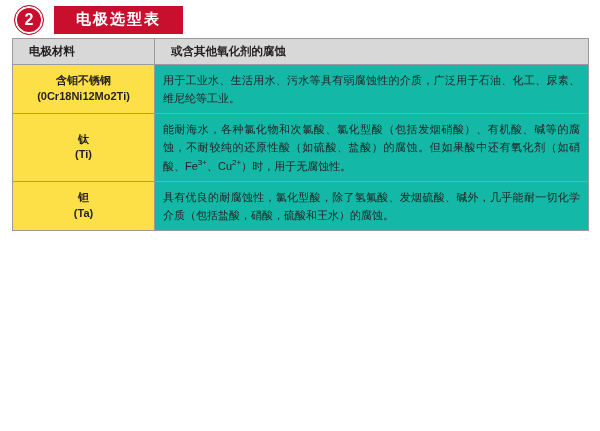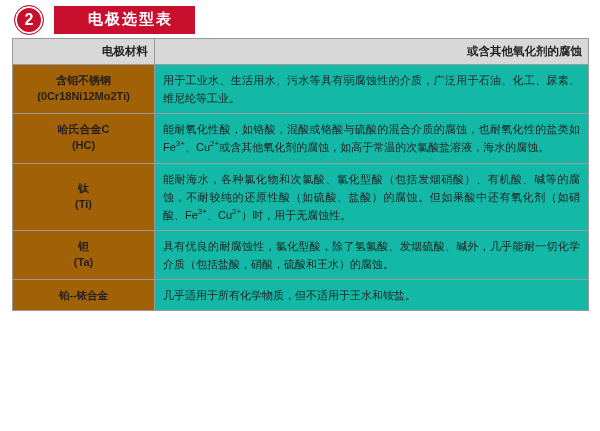--- a/index.html
+++ b/index.html
@@ -45,21 +45,21 @@
     border: 1px solid #c8102e;
     flex: 0 0 auto;
   }
   .title-bar {
     margin-left: 10px;
     background: #c8102e;
     color: #ffffff;
     font-size: 15px;
     font-weight: bold;
     letter-spacing: 2px;
-    padding: 5px 22px 6px 34px;
+    padding: 5px 22px 6px 22px;
     line-height: 1.1;
     display: inline-block;
   }
 
   
   .table-wrap {
     padding: 0 12px;
     box-sizing: border-box;
   }
   table.spec {
@@ -71,29 +71,29 @@
   table.spec th, table.spec td {
     border: 1px solid #9a9a9a;
     vertical-align: middle;
     padding: 6px 8px;
     box-sizing: border-box;
   }
   table.spec thead th {
     background: #d8d8d8;
     font-size: 11.5px;
     font-weight: bold;
-    text-align: right;
+    text-align: left;
     height: 26px;
-    padding: 4px 6px;
+    padding: 4px 16px;
   }
   col.c1 { width: 142px; }
   col.c2 { width: 434px; }
 
   td.mat {
-    background: #a16207;
+    background: #fde047;
     text-align: center;
     font-size: 11px;
     font-weight: bold;
     line-height: 1.45;
   }
   td.mat.plain {
     font-size: 10.5px;
   }
   td.desc {
     background: #14b8a6;
@@ -137,47 +137,36 @@
 
         <tr>
           <td class="mat">
             <span class="sub-line">含钼不锈钢</span>
             <span class="sub-line">(0Cr18Ni12Mo2Ti)</span>
           </td>
           <td class="desc">用于工业水、生活用水、污水等具有弱腐蚀性的介质，广泛用于石油、化工、尿素、维尼纶等工业。</td>
         </tr>
 
 
-        <tr>
-          <td class="mat">
-            <span class="sub-line">哈氏合金C</span>
-            <span class="sub-line">(HC)</span>
-          </td>
-          <td class="desc"><span>能耐氧化性酸，如铬酸，混酸或铬酸与硫酸的混合介质的腐蚀，也耐氧化性的盐类如Fe</span><span class="sup">3+</span><span>、Cu</span><span class="sup">2+</span><span>或含其他氧化剂的腐蚀，如高于常温的次氯酸盐溶液，海水的腐蚀。</span></td>
-        </tr>
 
         <tr>
           <td class="mat">
             <span class="sub-line">钛</span>
             <span class="sub-line">(Ti)</span>
           </td>
           <td class="desc"><span>能耐海水，各种氯化物和次氯酸、氯化型酸（包括发烟硝酸）、有机酸、碱等的腐蚀，不耐较纯的还原性酸（如硫酸、盐酸）的腐蚀。但如果酸中还有氧化剂（如硝酸、Fe</span><span class="sup">3+</span><span>、Cu</span><span class="sup">2+</span><span>）时，用于无腐蚀性。</span></td>
         </tr>
 
         <tr>
           <td class="mat">
             <span class="sub-line">钽</span>
             <span class="sub-line">(Ta)</span>
           </td>
           <td class="desc">具有优良的耐腐蚀性，氯化型酸，除了氢氟酸、发烟硫酸、碱外，几乎能耐一切化学介质（包括盐酸，硝酸，硫酸和王水）的腐蚀。</td>
         </tr>
 
 
-        <tr>
-          <td class="mat plain">铂--铱合金</td>
-          <td class="desc">几乎适用于所有化学物质，但不适用于王水和铵盐。</td>
-        </tr>
 
       </tbody>
     </table>
   </div>
 
 </div>
 
 </body></html>

